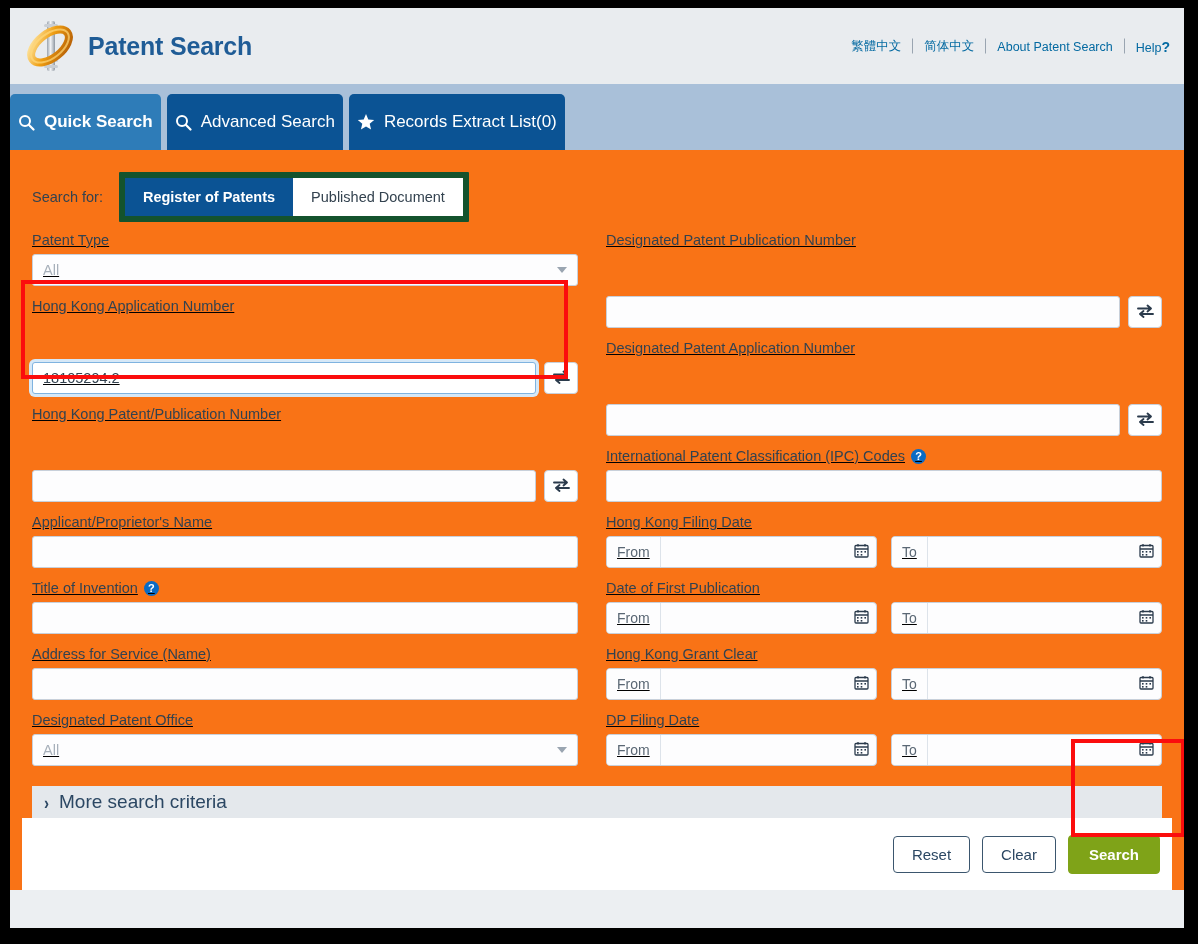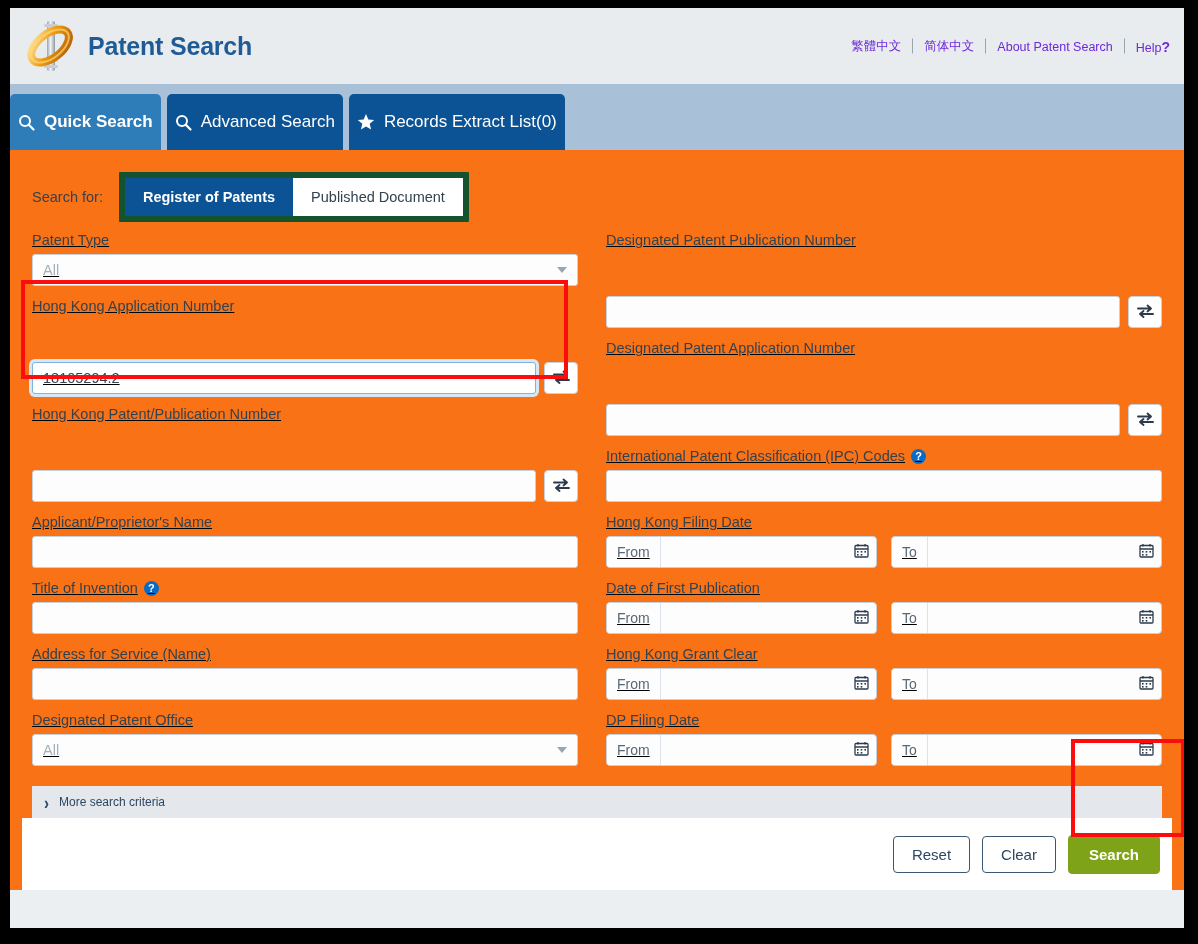--- a/index.html
+++ b/index.html
@@ -32,21 +32,21 @@
     font-size: 25px; font-weight: bold; color: #1f5c96;
     letter-spacing: -0.2px;
   }
   .header-links {
     position: absolute; right: 14px; top: 50%;
     transform: translateY(-50%);
     display: flex; align-items: center; font-size: 12.5px;
     color: #3b4a5a;
   }
   .header-links a {
-    color: #6d28d9; text-decoration: none; padding: 0 11px;
+    color: #0369a1; text-decoration: none; padding: 0 11px;
     white-space: nowrap;
   }
   .header-links .sep { width: 1px; height: 15px; background: #9aa5b1; }
   .header-links .last { padding-right: 0; }
   .qmark { font-weight: bold; font-size: 14px; }
 
   
   .tabbar {
     height: 66px;
     background: #a9c0d9;
@@ -168,21 +168,21 @@
     background: #e4e8ec;
     height: 32px;
     display: flex; align-items: center; gap: 10px;
     padding: 0 12px;
     cursor: pointer;
   }
   .more-bar .chev {
     color: #2b4763; font-size: 15px; font-weight: bold;
     transform: scaleY(1.25);
   }
-  .more-bar .more-label { font-size: 12px; color: #2b4763; }
+  .more-bar .more-label { font-size: 19px; color: #2b4763; }
 
   .btnbar {
     height: 72px;
     display: flex; align-items: center; justify-content: flex-end;
     gap: 12px;
     padding-right: 12px;
     background: #fff;
   }
   .btn {
     font-size: 15px; font-family: inherit; cursor: pointer;

